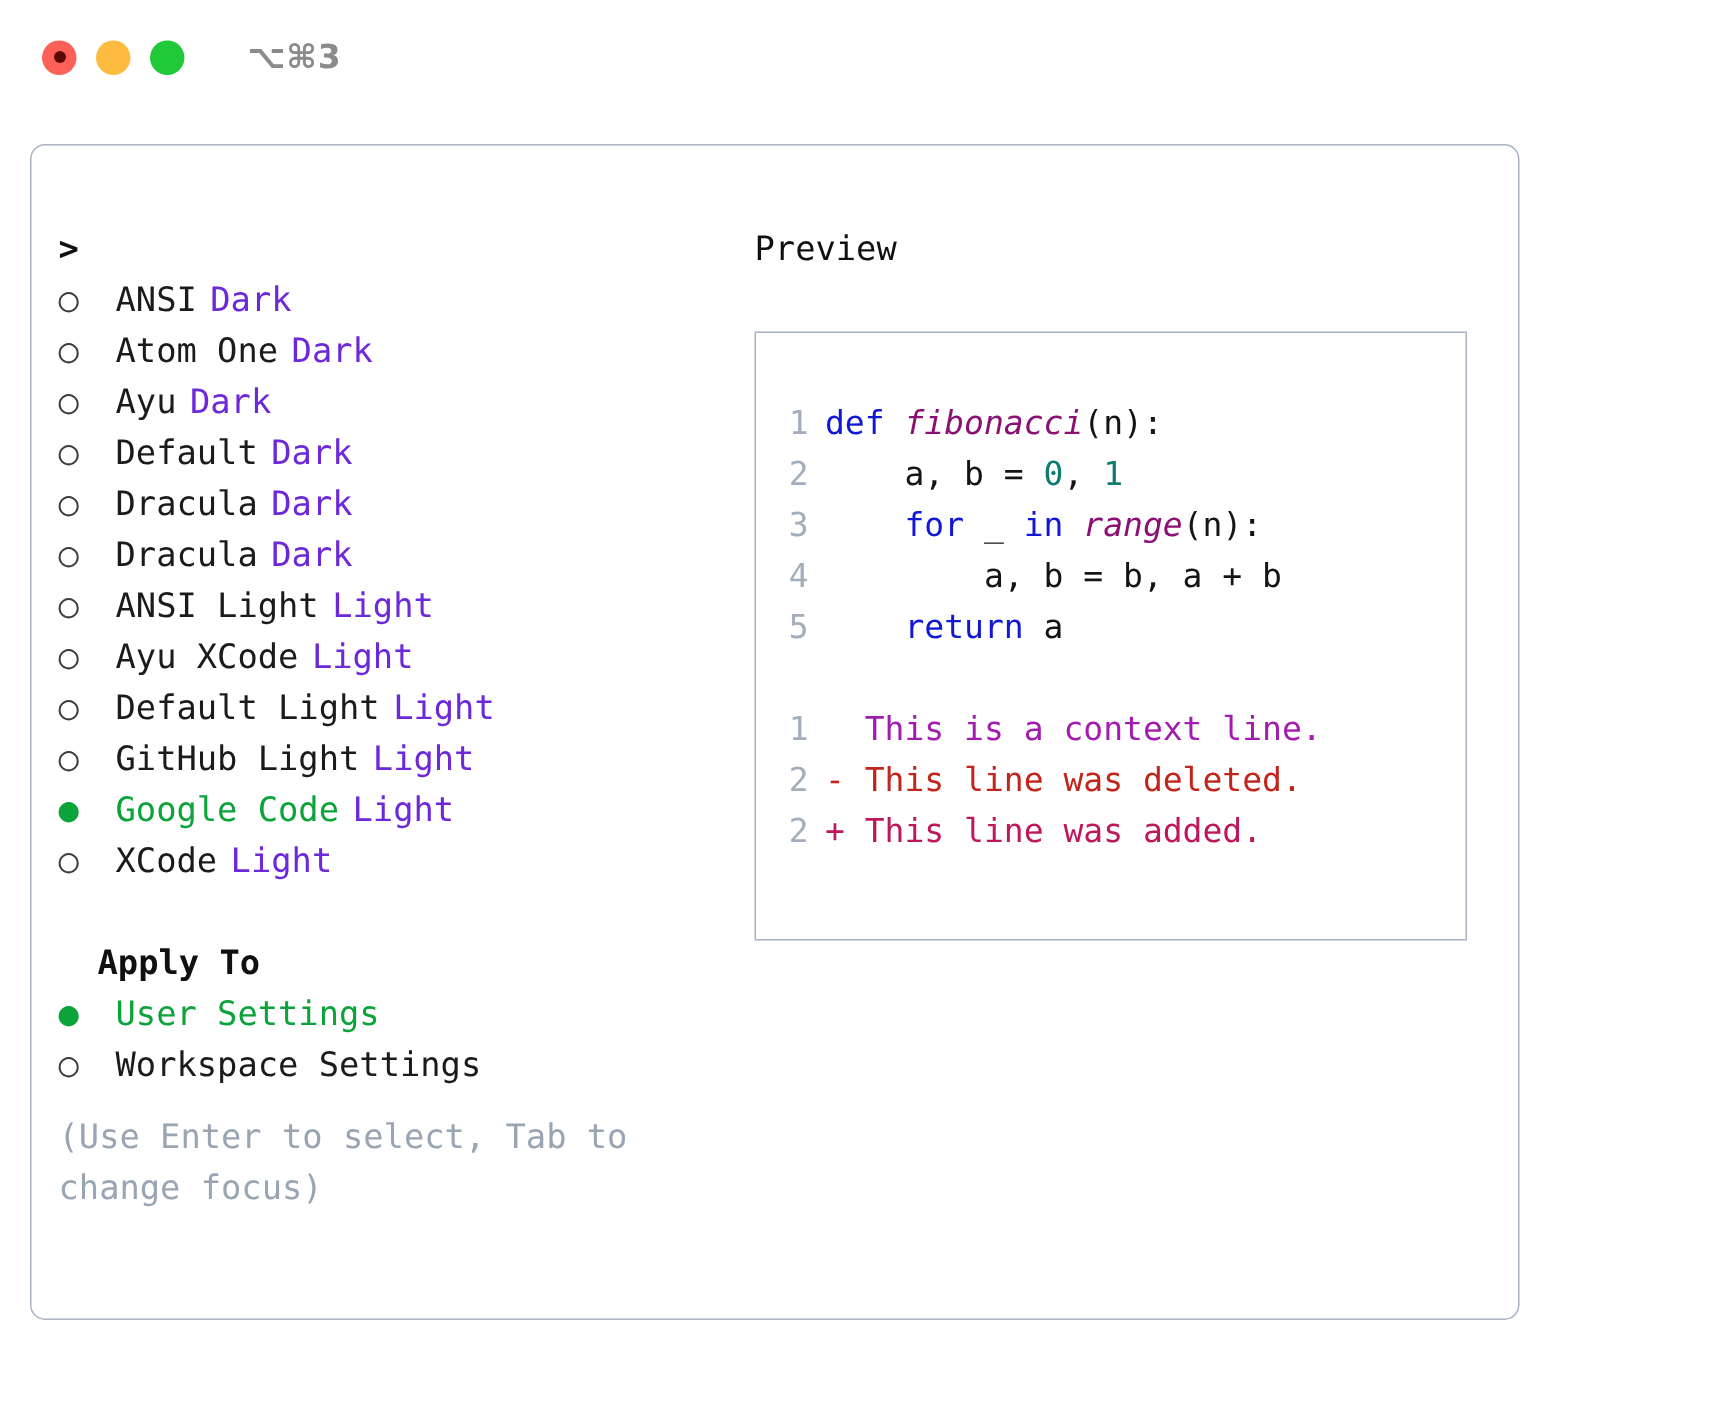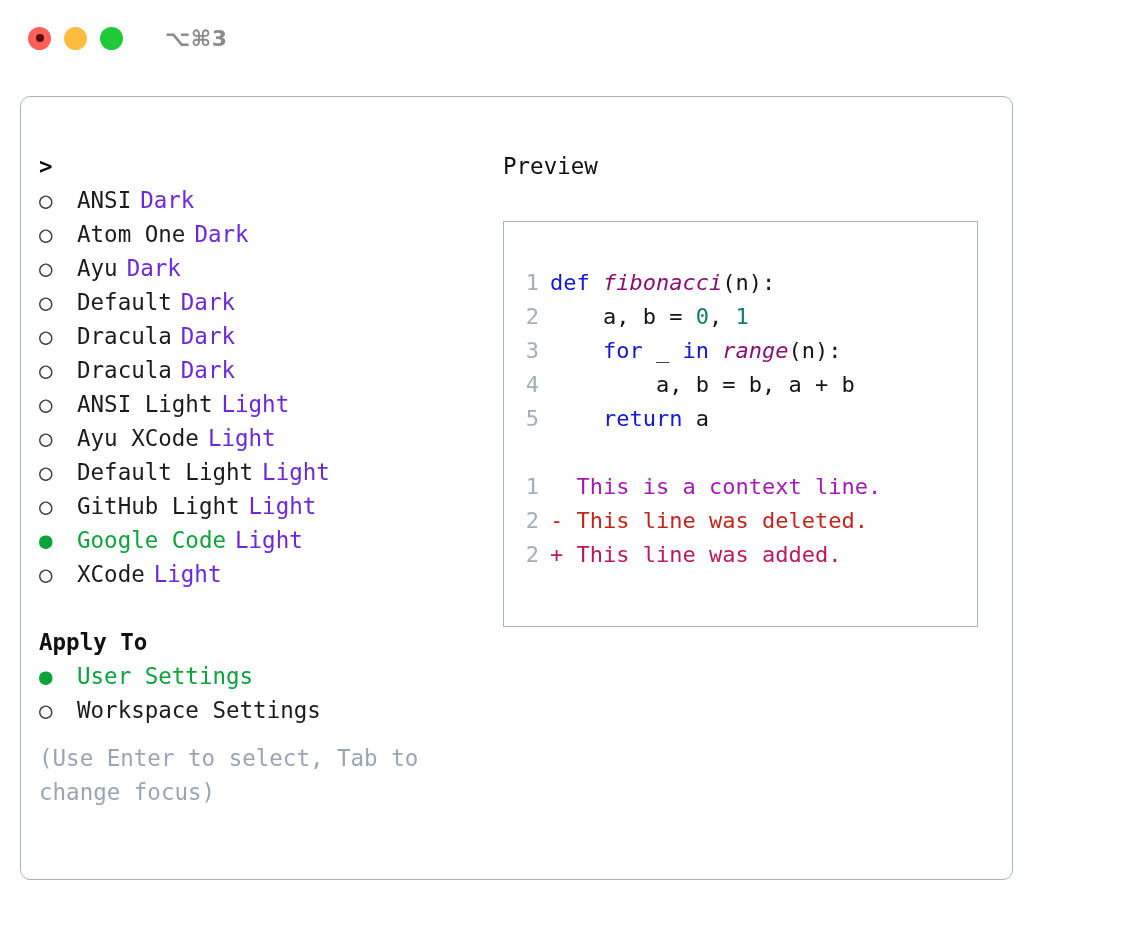--- a/index.html
+++ b/index.html
@@ -134,21 +134,21 @@
   .marker-selected   { color: #0da33b; }
 
   .row-label  { color: #1b1b1b; margin-left: 12px; }
   .row-label.selected { color: #0da33b; }
 
   .row-badge {
     color: #6d28d9;
     margin-left: 9px;
   }
 
-  .heading-no-marker { }
+  .heading-no-marker { margin-left: 26px; }
 
   .group-gap { height: 34px; }
 
   #hint-text {
     margin-top: 14px;
     font-size: 22.5px;
     line-height: 34px;
     color: #9aa5b4;
     width: 420px;
   }

